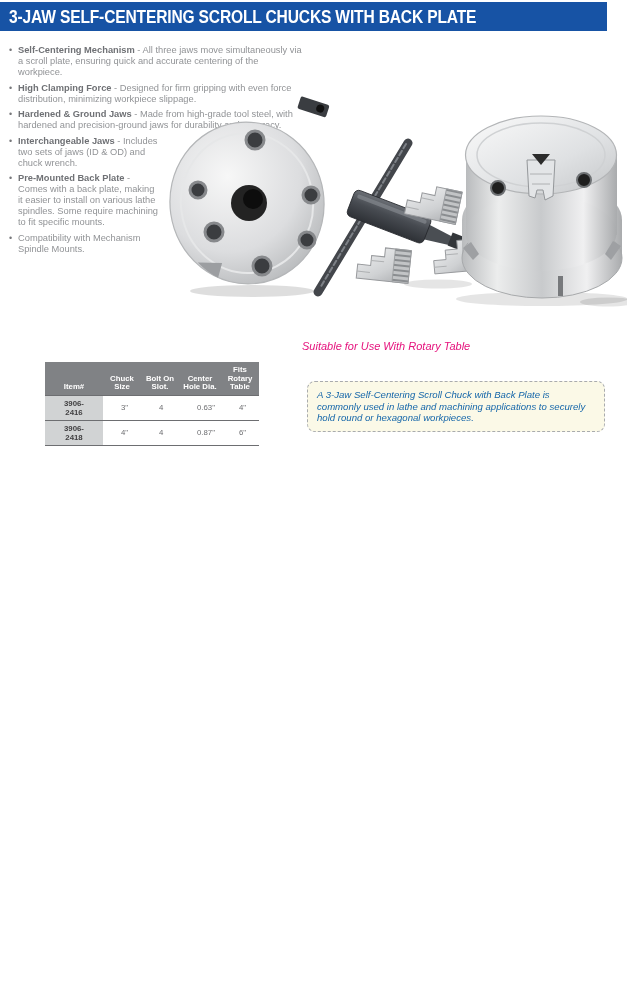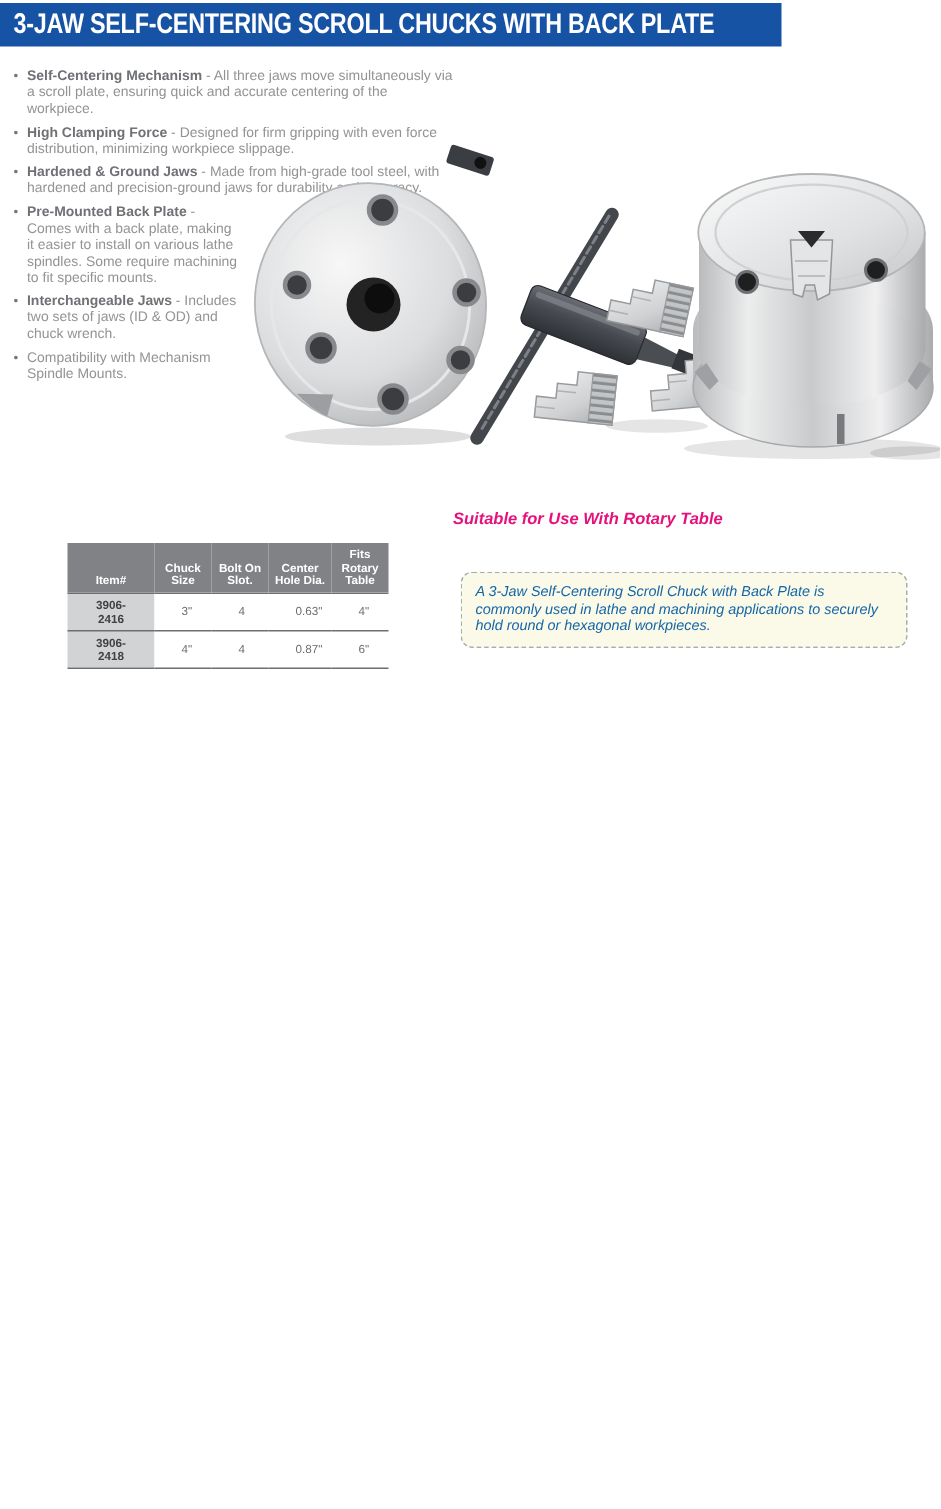--- a/index.html
+++ b/index.html
@@ -1,21 +1,21 @@
 <!DOCTYPE html>
 <html><head>
 <meta charset="utf-8">
 <style>
   * { margin:0; padding:0; box-sizing:border-box; }
   html,body { width:627px; height:1006px; background:#ffffff; font-family:"Liberation Sans", sans-serif; }
   body { position:relative; overflow:hidden; }
 
   
   .title-bar {
-    position:absolute; top:2px; left:0; width:521px; height:29px;
+    position:absolute; top:2px; left:0; width:607px; height:29px;
     background:#1753A5; display:flex; align-items:center; padding-left:9px;
   }
   .title-bar span {
     color:#ffffff; font-weight:bold; font-size:19px; white-space:nowrap;
     transform:scaleX(.82); transform-origin:left center; letter-spacing:-0.2px;
   }
 
   
   .features {
     position:absolute; left:8px; top:45px; width:296px;
@@ -26,21 +26,21 @@
   .features li b { color:#6F7175; }
   .features li:nth-child(n+4) { width:152px; }
   .features li:nth-child(6) { margin-bottom:5px; }
 
   
   .product-art { position:absolute; left:160px; top:70px; width:467px; height:240px; }
 
   
   .rotary-note {
     position:absolute; left:302px; top:340px;
-    color:#E5117C; font-weight:bold; font-style:italic; font-size:11px; white-space:nowrap;
+    color:#E5117C; font-weight:normal; font-style:italic; font-size:11px; white-space:nowrap;
   }
 
   
   table.spec {
     position:absolute; left:45px; top:362px; width:214px;
     border-collapse:collapse; font-size:7.8px; table-layout:fixed;
     border-bottom:1.5px solid #6D6E71;
   }
   table.spec th {
     background:#808285; color:#fff; font-weight:bold; text-align:center;
@@ -64,22 +64,22 @@
 <body>
 
 <div class="title-bar">
   <span>3-JAW SELF-CENTERING SCROLL CHUCKS WITH BACK PLATE</span>
 </div>
 
 <ul class="features">
   <li><b>Self-Centering Mechanism</b><span> - All three jaws move simultaneously via a scroll plate, ensuring quick and accurate centering of the workpiece.</span></li>
   <li><b>High Clamping Force</b><span> - Designed for firm gripping with even force distribution, minimizing workpiece slippage.</span></li>
   <li><b>Hardened &amp; Ground Jaws</b><span> - Made from high-grade tool steel, with hardened and precision-ground jaws for durability and accuracy.</span></li>
+  <li><b>Interchangeable Jaws</b><span> - Includes two sets of jaws (ID &amp; OD) and chuck wrench.</span></li>
   <li><b>Pre-Mounted Back Plate</b><span> - Comes with a back plate, making it easier to install on various lathe spindles. Some require machining to fit specific mounts.</span></li>
-  <li><b>Interchangeable Jaws</b><span> - Includes two sets of jaws (ID &amp; OD) and chuck wrench.</span></li>
   <li><b></b><span>Compatibility with Mechanism Spindle Mounts.</span></li>
 </ul>
 
 <svg class="product-art" viewBox="0 0 467 240" xmlns="http://www.w3.org/2000/svg">
   <defs>
     <radialGradient id="gPlate" cx="40%" cy="32%" r="85%">
       <stop offset="0%" stop-color="#f7f7f7"></stop>
         <stop offset="55%" stop-color="#dcdddf"></stop>
       <stop offset="85%" stop-color="#b9bbbd"></stop>
         <stop offset="100%" stop-color="#d7d8da"></stop>

